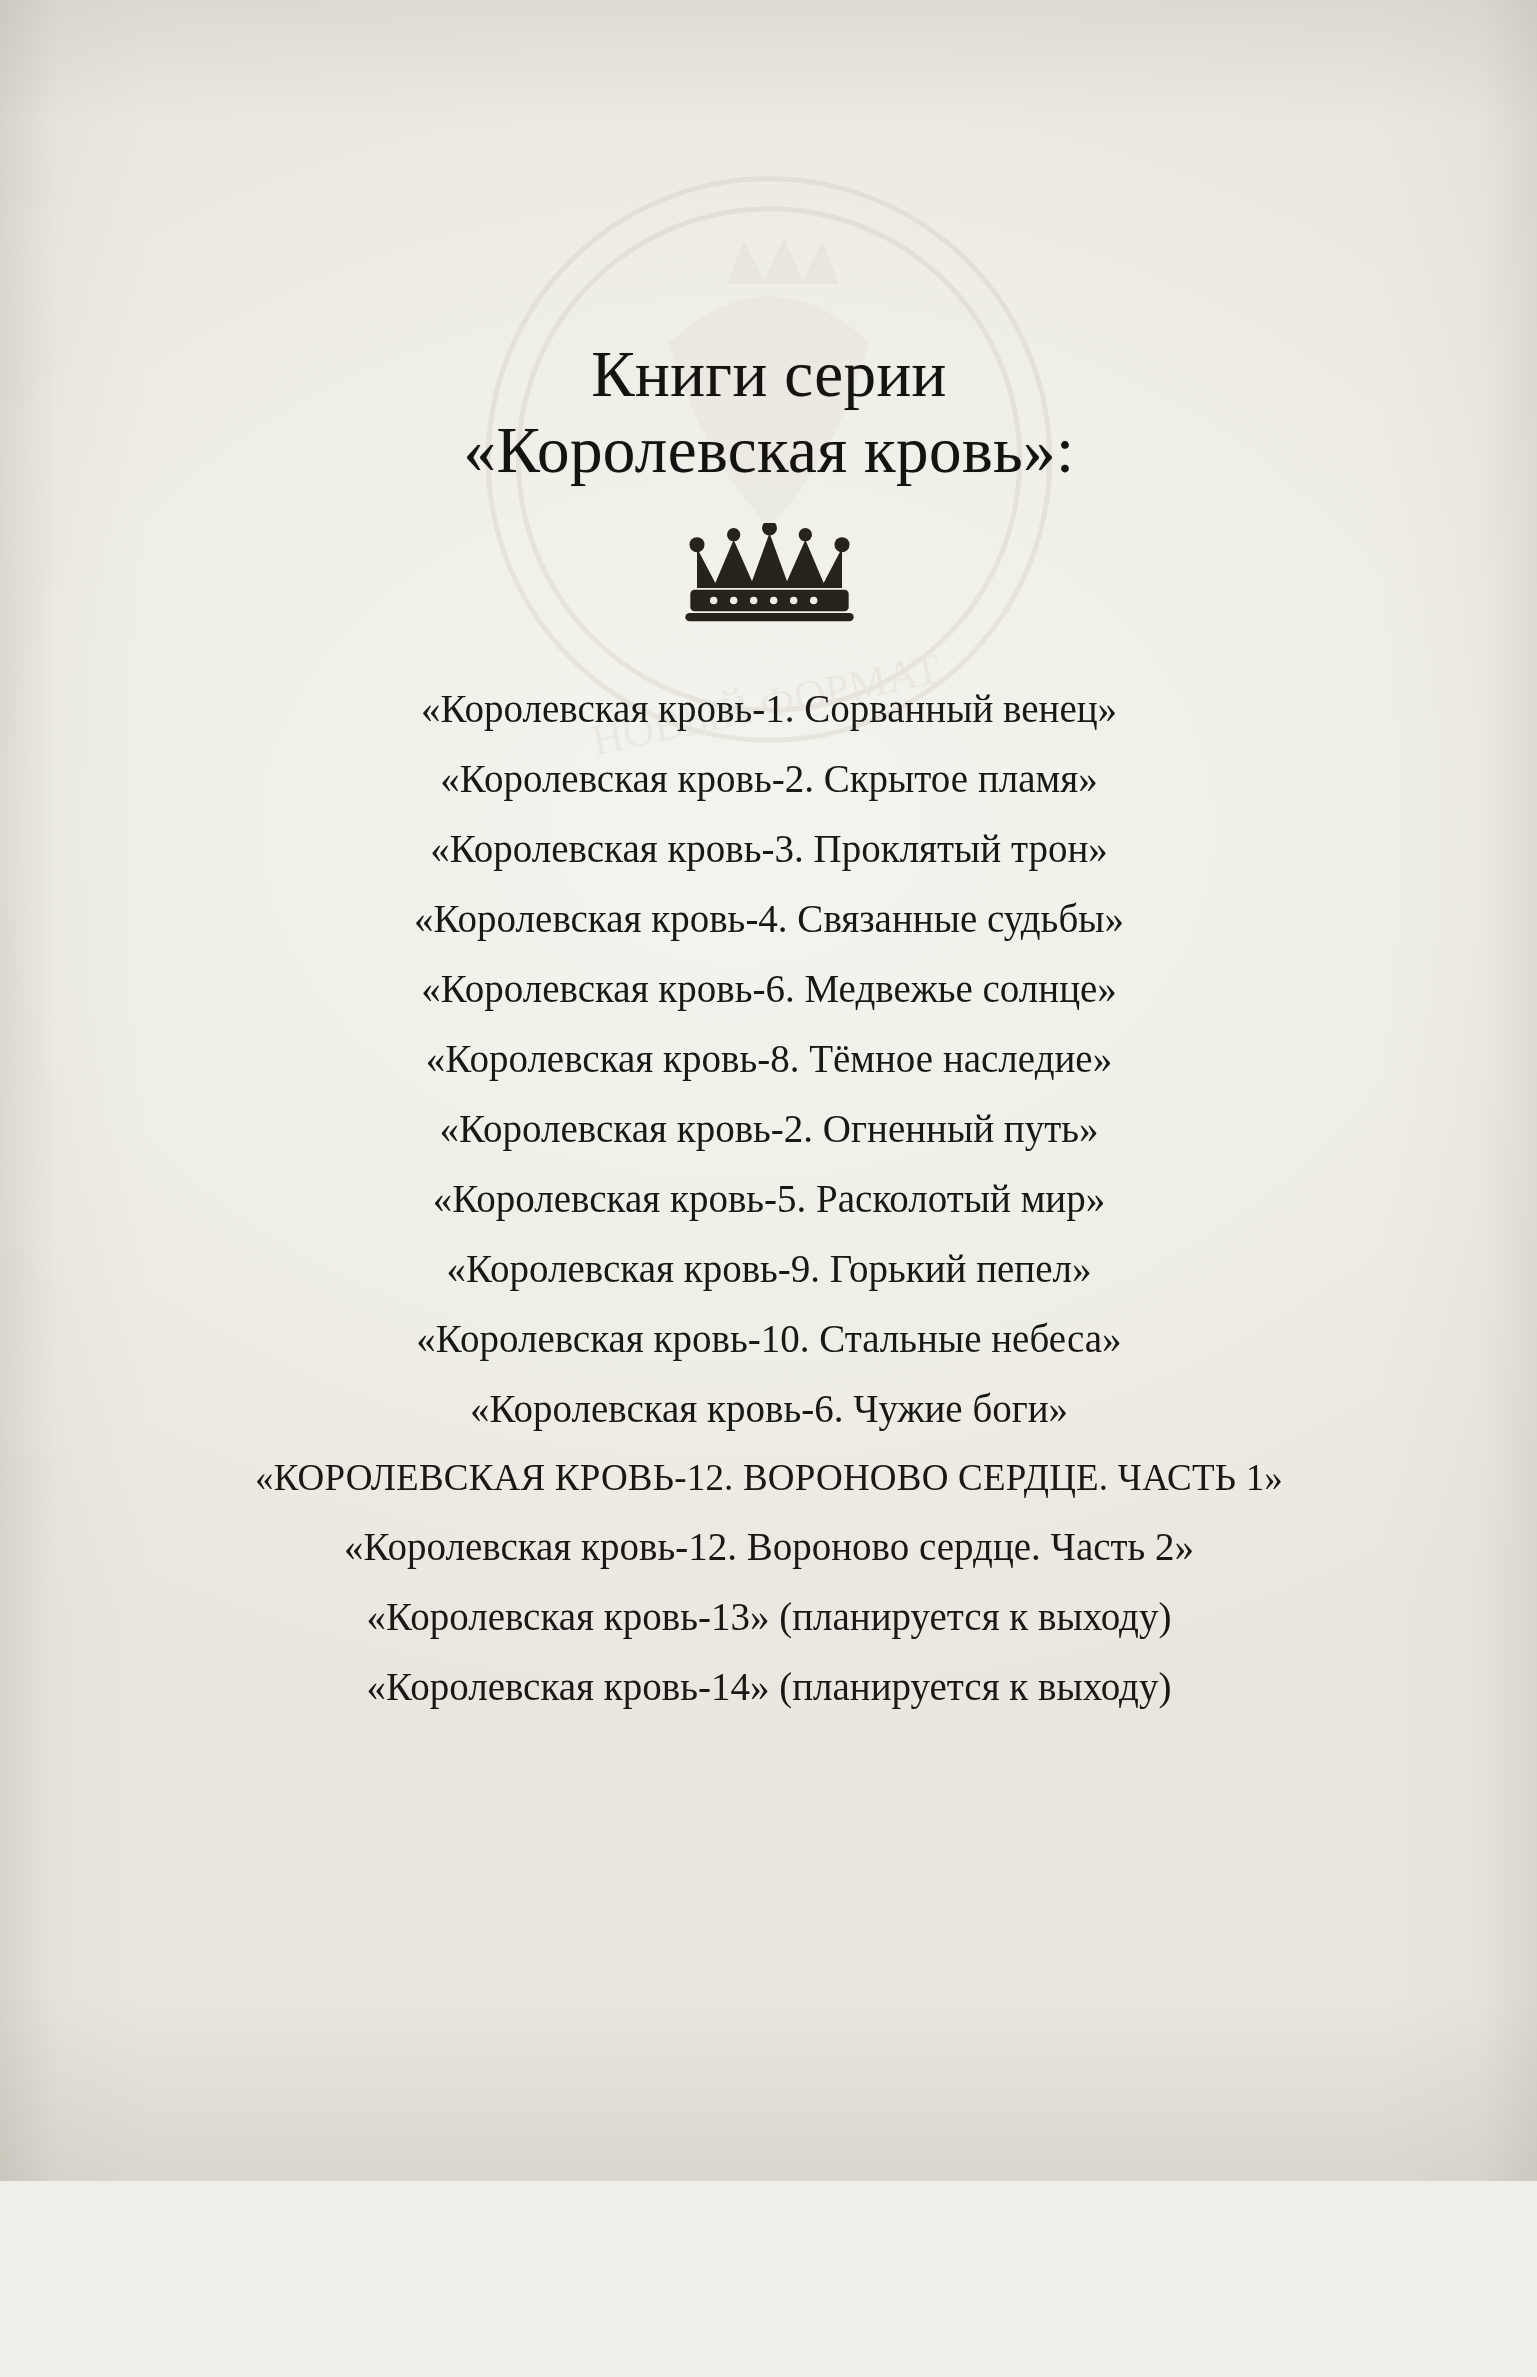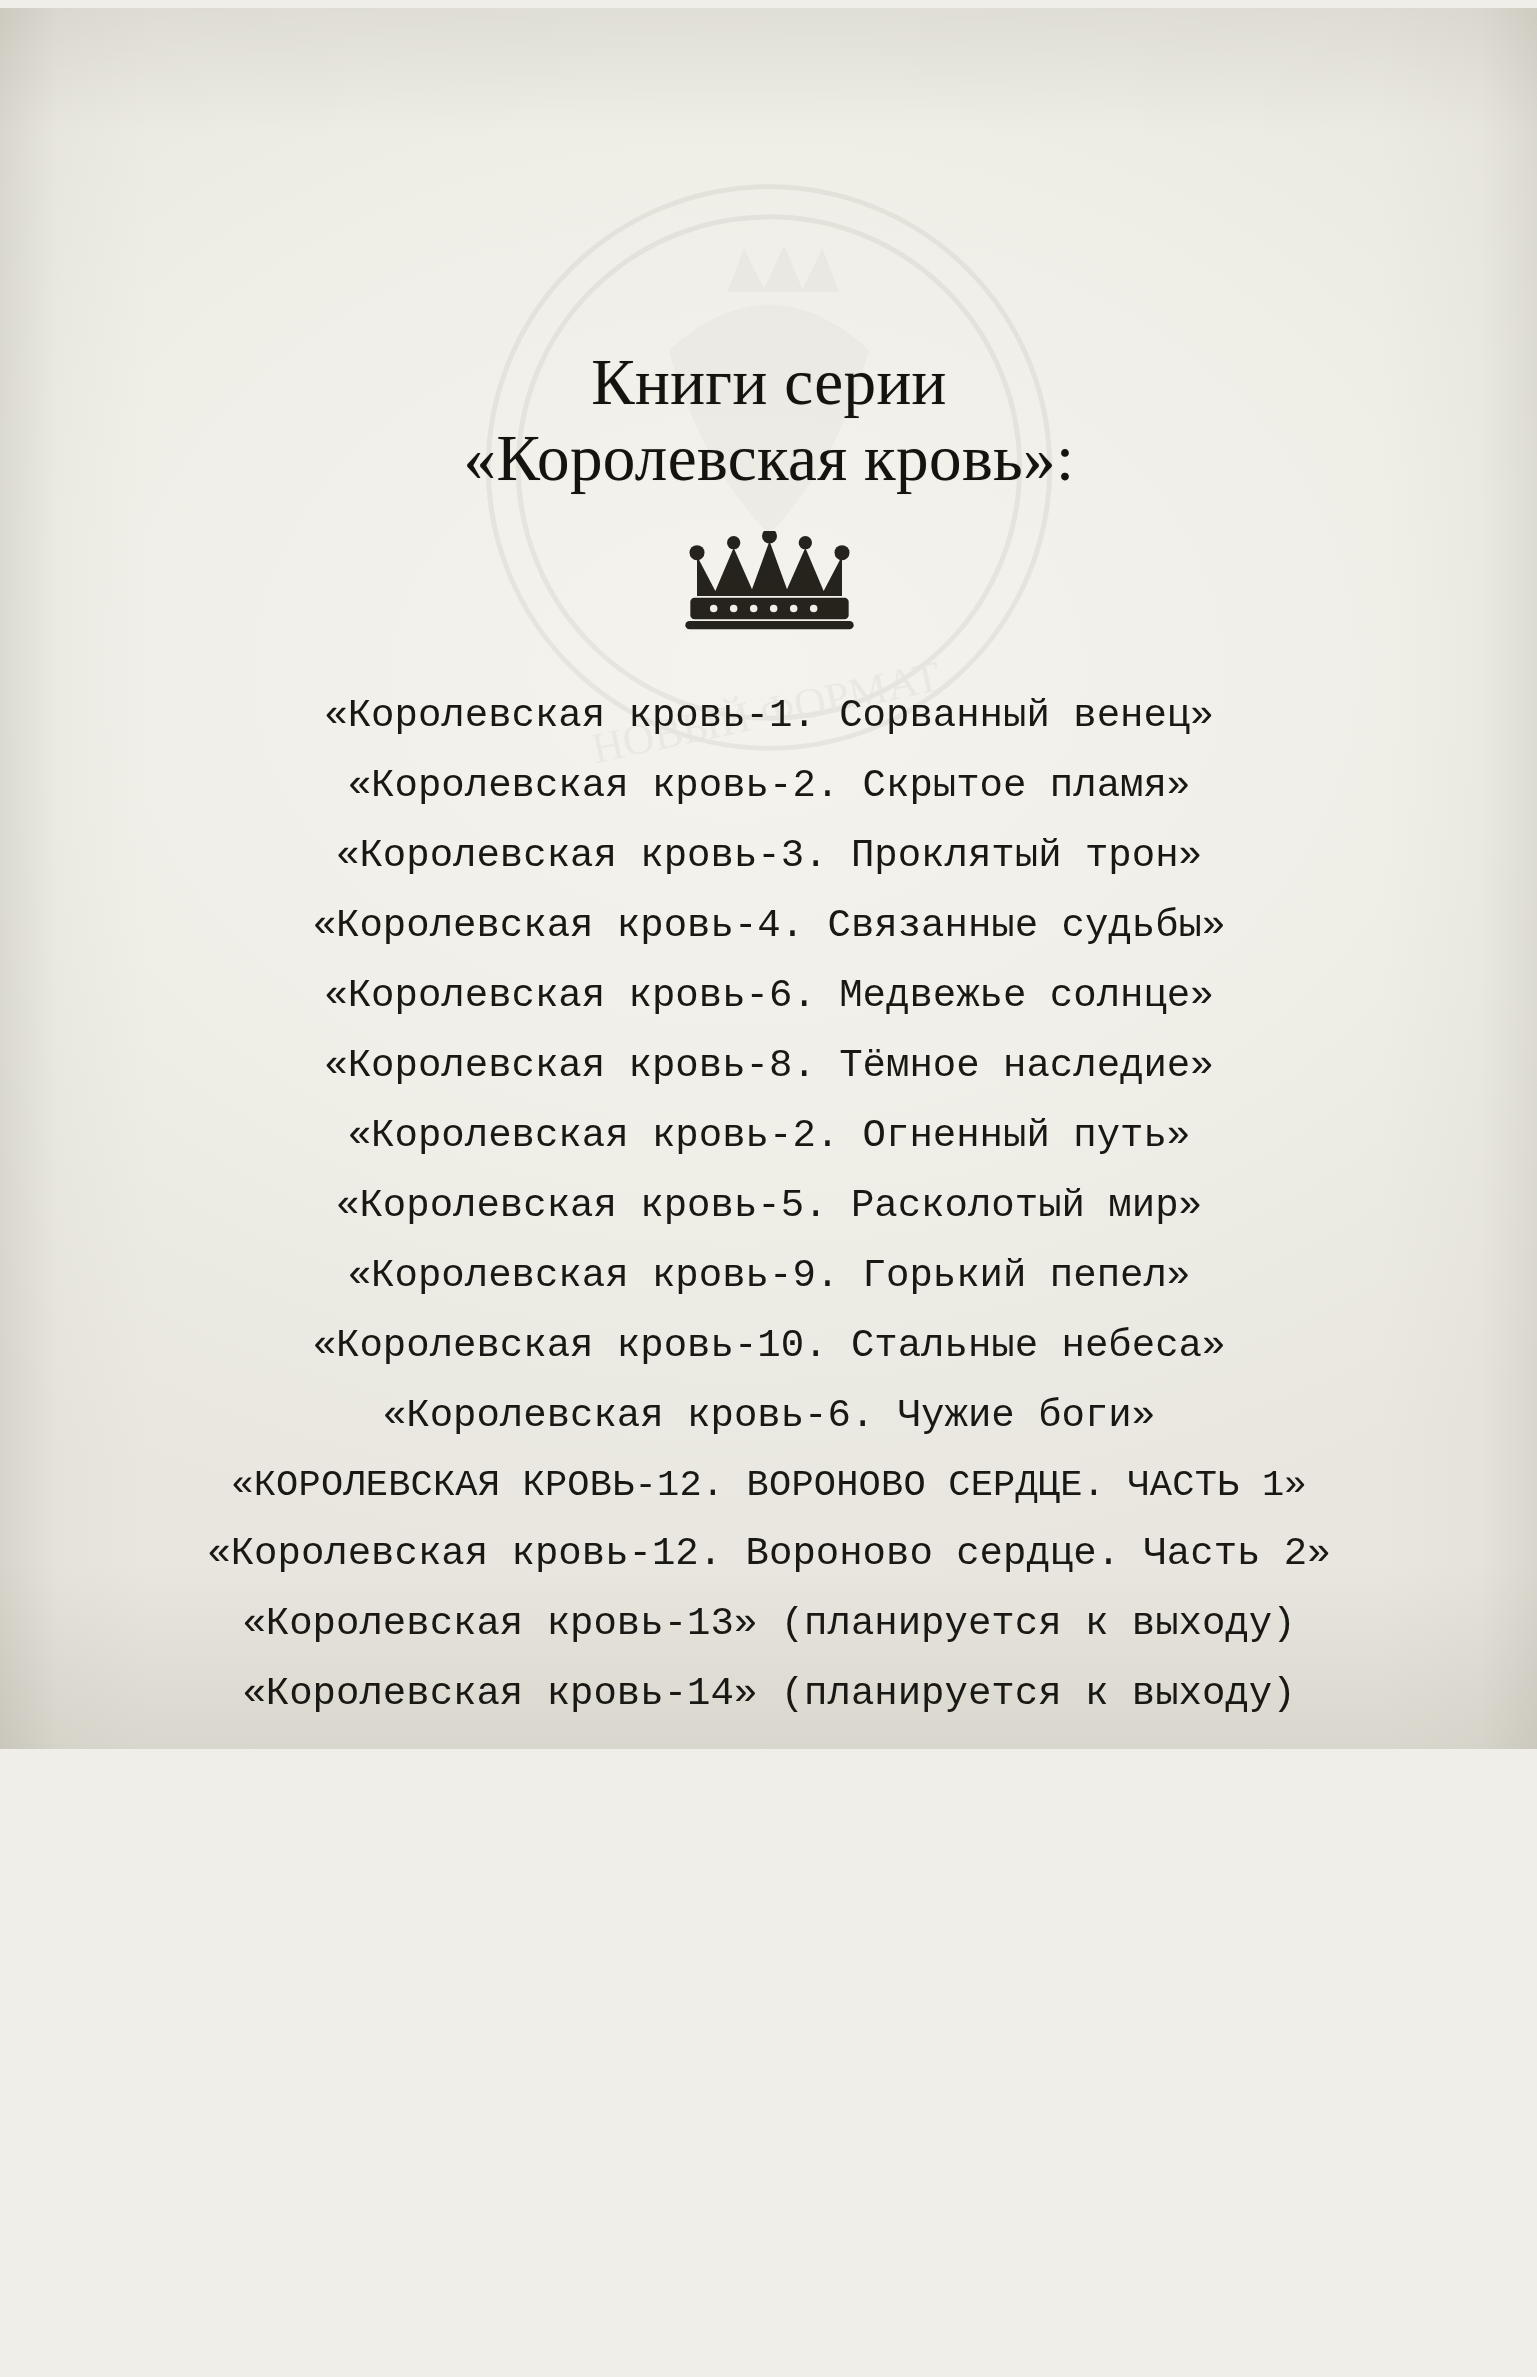--- a/index.html
+++ b/index.html
@@ -12,26 +12,25 @@
     background: #efeee8;
     font-family: "Liberation Serif", "DejaVu Serif", serif;
     color: #1b1a17;
     overflow: hidden;
   }
 
   
   .page {
     position: relative;
     width: 1538px;
-    height: 1741px;
+    height: 2181px;
     background:
       radial-gradient(ellipse 1253px 919px at 48% 38%, #f4f3ed 0%, #efeee7 55%, #e8e6de 100%),
       linear-gradient(180deg, #f2f1ea 0%, #eceae2 60%, #e6e4db 100%);
     overflow: hidden;
-    margin-top: 8px;
   }
   
   .page::after {
     content: "";
     position: absolute;
     inset: 0;
     pointer-events: none;
     background:
       linear-gradient(90deg, rgba(120,115,100,0.16) 0px, rgba(120,115,100,0.03) 58px, rgba(0,0,0,0) 150px),
       linear-gradient(270deg, rgba(120,115,100,0.14) 0px, rgba(120,115,100,0.03) 58px, rgba(0,0,0,0) 159px),
@@ -80,21 +79,20 @@
   .crown-wrap svg { display: block; }
 
   
   .book-list {
     position: relative;
     z-index: 2;
     list-style: none;
     margin: 0;
     padding: 0 66px;
     text-align: center;
-    font-family: Liberation Mono, monospace;
   }
   .book-item {
     font-size: 39px;
     line-height: 1.0;
     padding: 15.5px 0;
     color: #1a1814;
     white-space: nowrap;
   }
   .book-item.caps {
     font-size: 37px;

